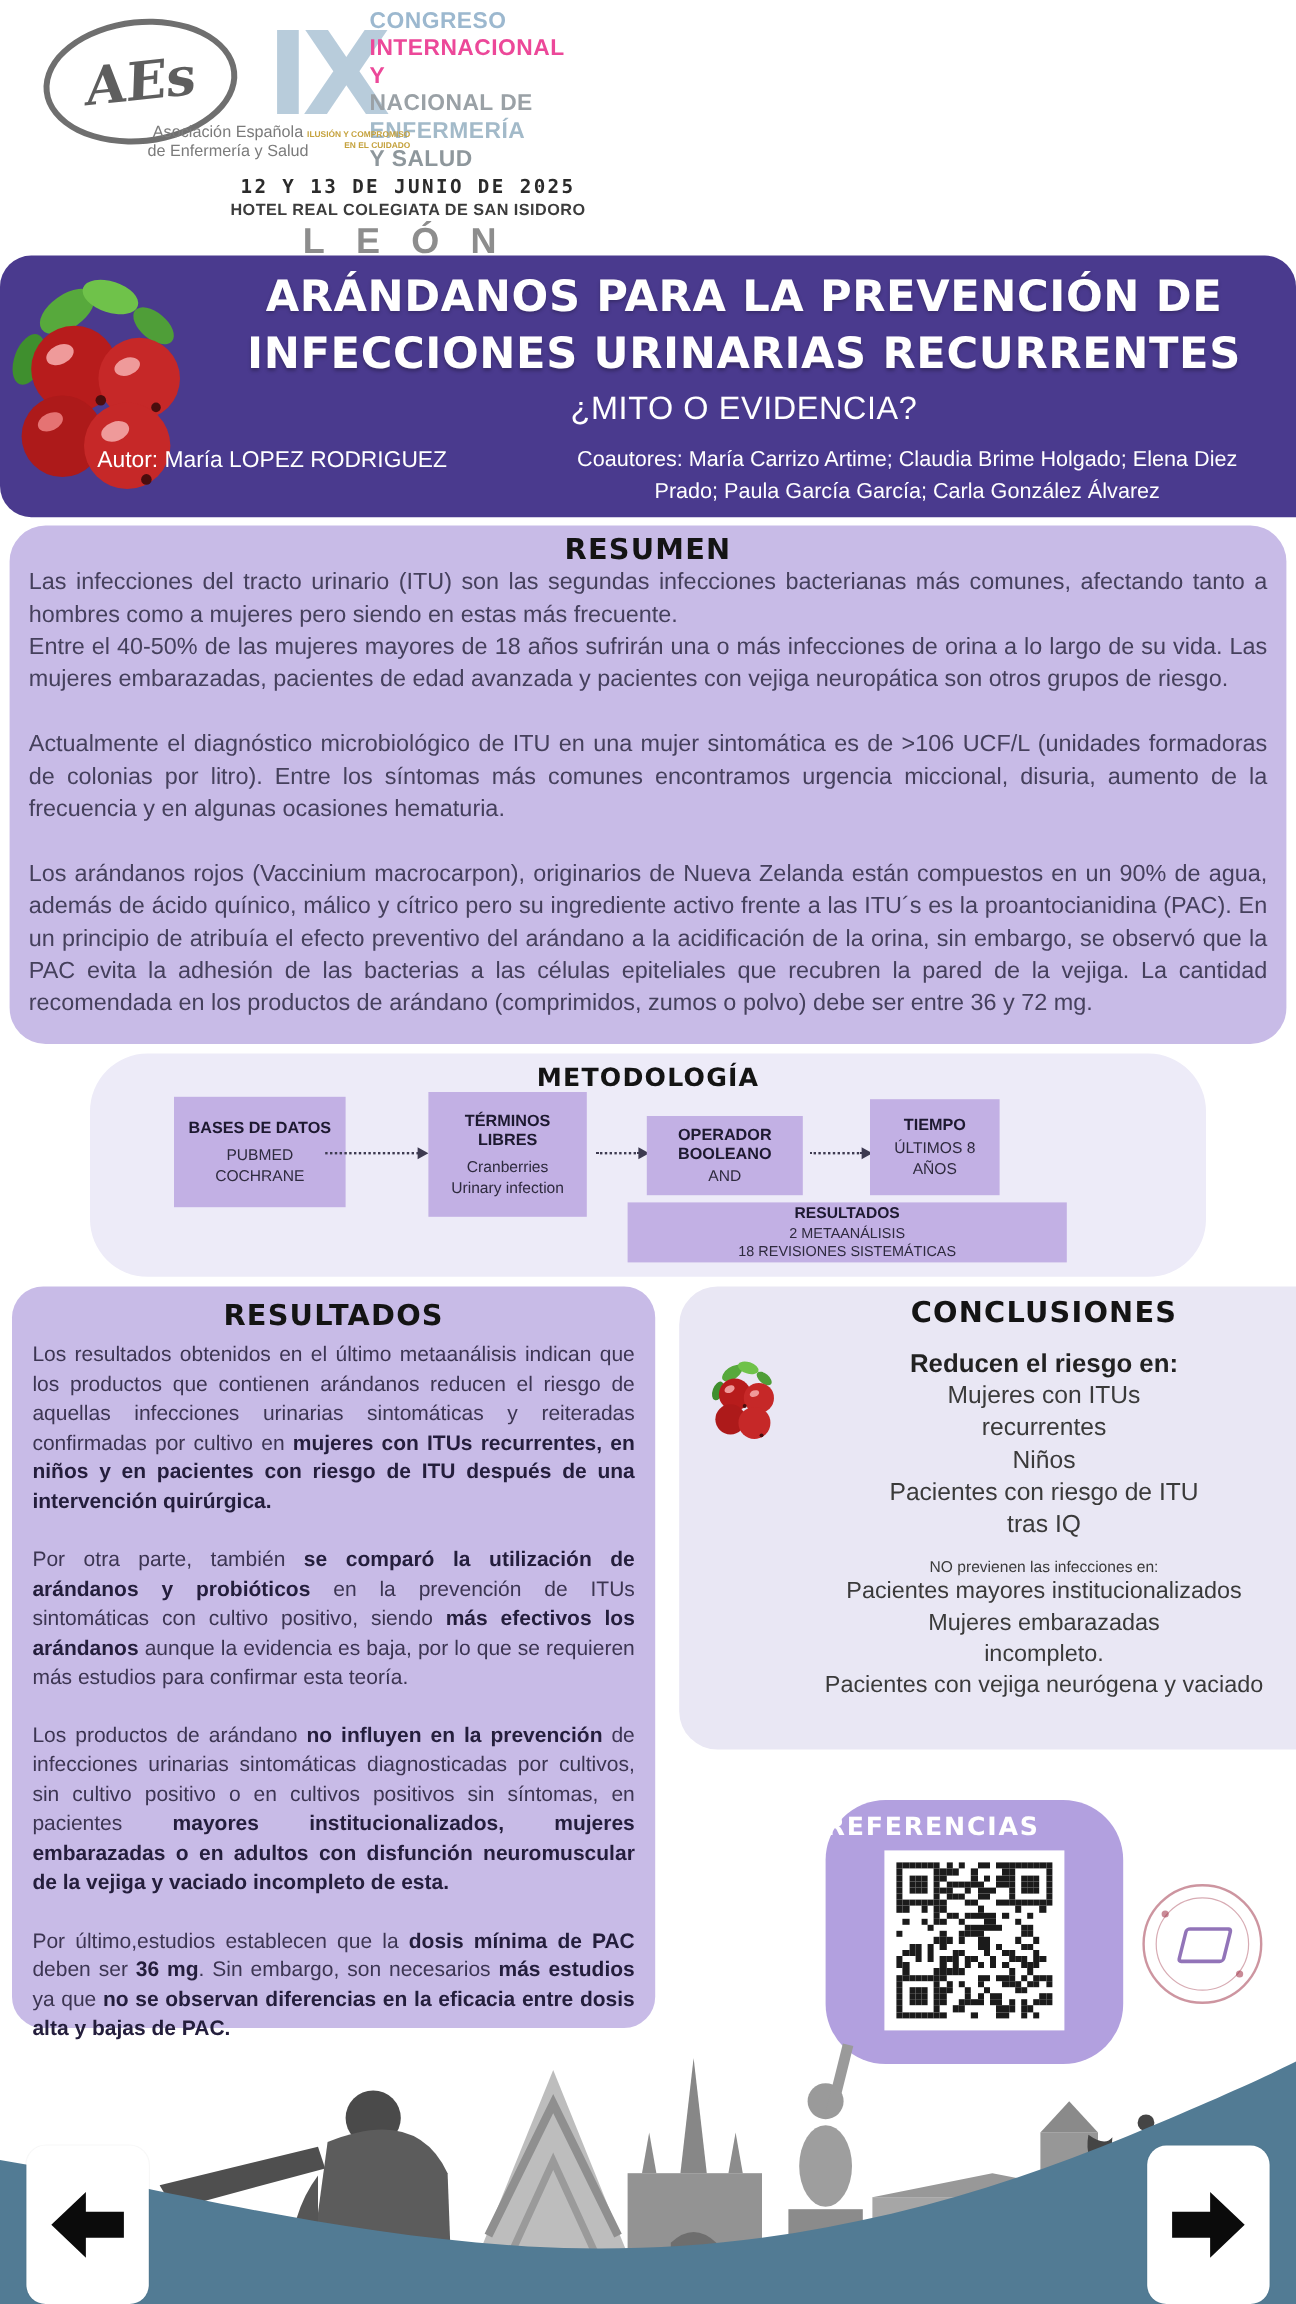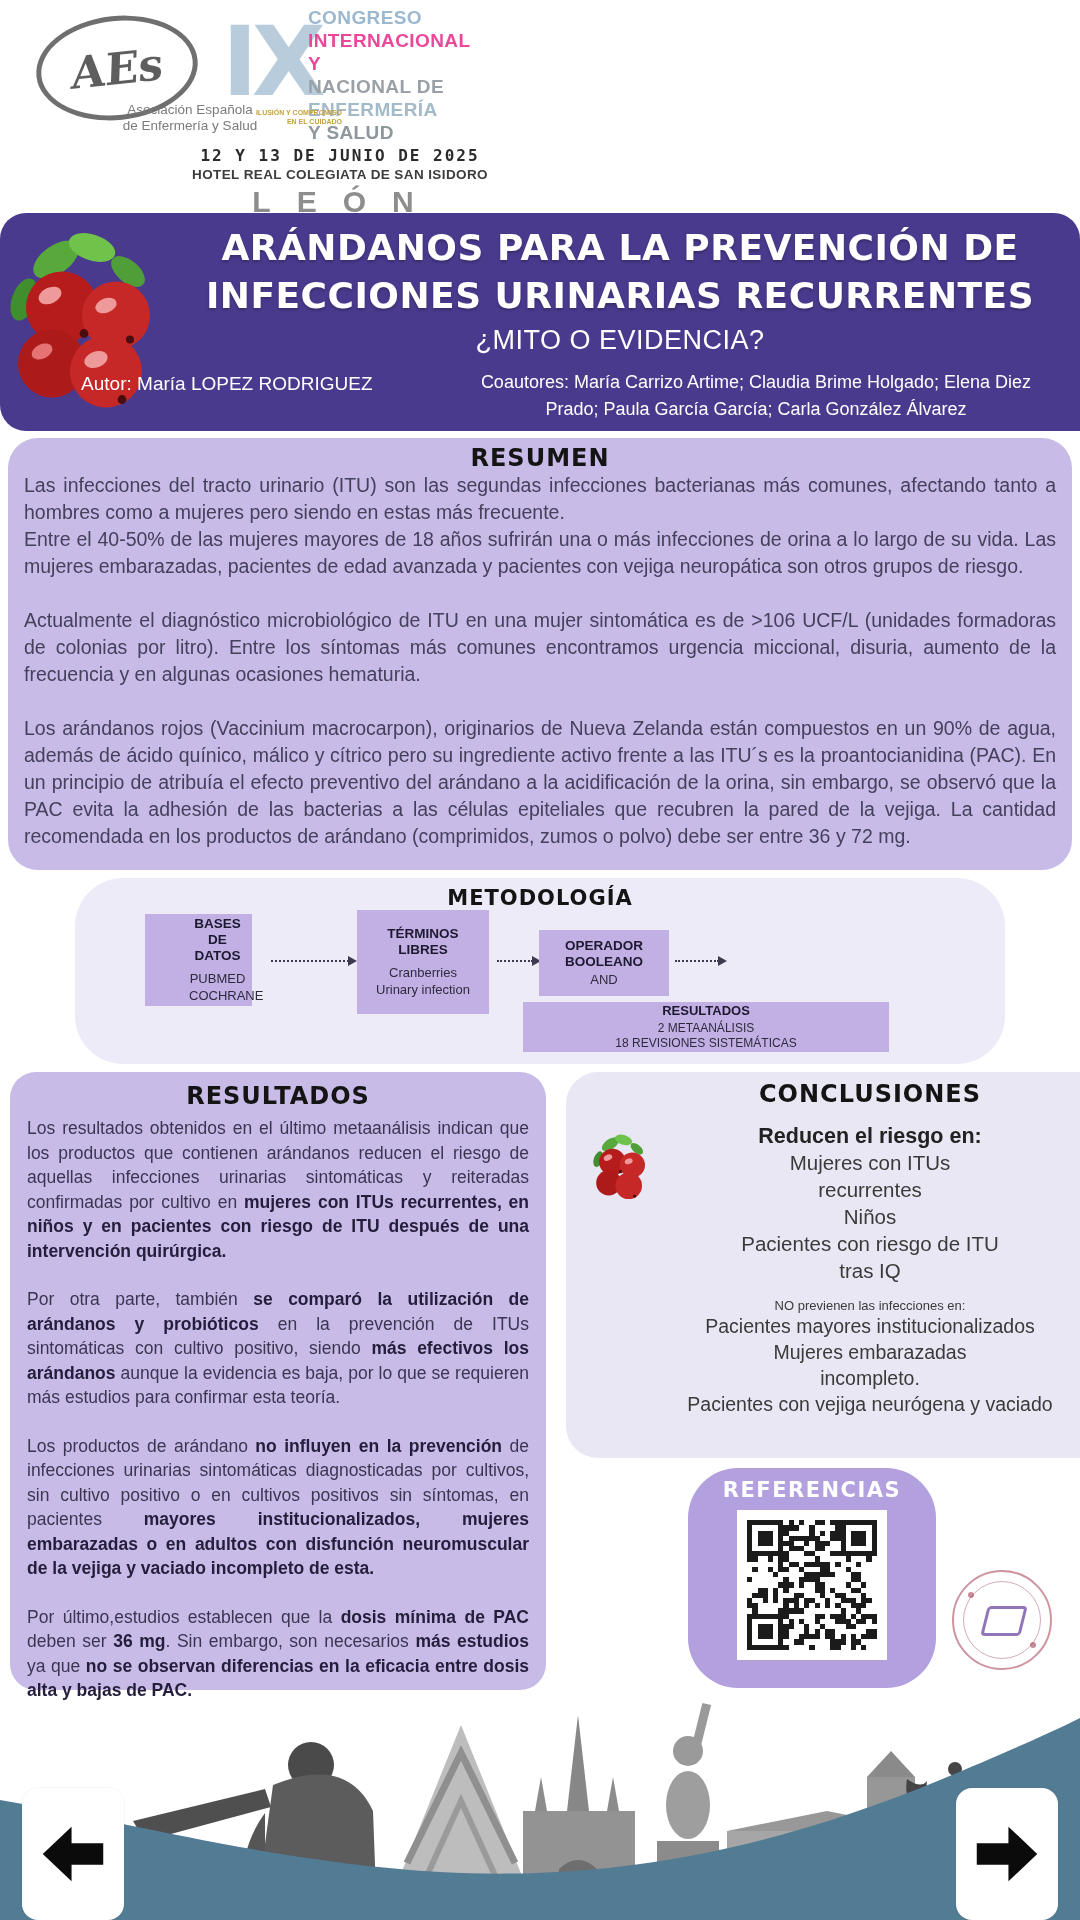--- a/index.html
+++ b/index.html
@@ -51,21 +51,21 @@
   #resumen p.gap{margin-top:27px;}
 
   
   #metodologia{left:75px;top:878px;width:930px;height:186px;background:#edebf8;border-radius:48px;}
   #met-title{position:absolute;left:0;top:8px;width:100%;text-align:center;
     font-family:"DejaVu Sans",sans-serif;font-weight:800;font-size:21px;letter-spacing:1px;color:#141414;}
   .met-box{position:absolute;background:#c2b0e4;text-align:center;color:#2e2a3e;
     display:flex;flex-direction:column;justify-content:center;padding:4px 6px;box-sizing:border-box;}
   .met-box .bt{font-weight:700;font-size:13.5px;line-height:16px;color:#1d1930;}
   .met-box .bl{font-size:13px;line-height:17px;margin-top:6px;}
-  #met-box1{left:70px;top:36px;width:107px;height:92px;padding-left:44px;}
+  #met-box1{left:70px;top:36px;width:143px;height:92px;}
   #met-box2{left:282px;top:32px;width:132px;height:104px;}
   #met-box3{left:464px;top:52px;width:130px;height:66px;}
   #met-box4{left:650px;top:38px;width:108px;height:80px;}
   .met-arrow{position:absolute;height:0;border-top:2.5px dotted #3d3a50;}
   .met-arrow:after{content:"";position:absolute;right:-8px;top:-6px;border-left:9px solid #3d3a50;
     border-top:5px solid transparent;border-bottom:5px solid transparent;}
   #met-arrow1{left:196px;top:82px;width:78px;}
   #met-arrow2{left:422px;top:82px;width:36px;}
   #met-arrow3{left:600px;top:82px;width:44px;}
   #met-results{left:448px;top:124px;width:366px;height:50px;justify-content:center;}
@@ -79,22 +79,22 @@
   #resultados .b{font-weight:700;color:#241e3c;}
 
   #conclusiones{left:566px;top:1072px;width:608px;height:386px;background:#e9e7f4;border-radius:32px;
     padding:8px 10px;box-sizing:border-box;text-align:center;}
   #conc-head1{font-weight:700;font-size:21.5px;color:#222;margin-top:16px;}
   #conc-list1 div{font-size:20.5px;line-height:27px;color:#3a3a3a;}
   #conc-head2{font-size:13px;color:#3a3a3a;margin-top:14px;}
   #conc-list2 div{font-size:19.5px;line-height:26px;color:#3a3a3a;}
 
   
-  #referencias{left:688px;top:1468px;width:248px;height:220px;background:#b2a0df;border-radius:50px;
-    text-align:center;padding-top:10px;box-sizing:border-box;}
+  #referencias{left:688px;top:1500px;width:248px;height:220px;background:#b2a0df;border-radius:50px;
+    text-align:left;padding-top:10px;box-sizing:border-box;}
   #ref-title{font-family:"DejaVu Sans",sans-serif;font-weight:800;font-size:21px;color:#ffffff;letter-spacing:1.5px;}
   #qr-panel{margin:8px auto 0 auto;width:150px;height:150px;background:#ffffff;display:flex;
     align-items:center;justify-content:center;}
   #qr{display:grid;grid-template-columns:repeat(25,5.2px);grid-auto-rows:5.2px;}
   #qr div{width:5.2px;height:5.2px;}
   #qr div.k{background:#1b1b1b;}
 
   
   #stamp{left:952px;top:1570px;width:96px;height:96px;border:2px solid rgba(156,44,66,.5);border-radius:50%;}
   #stamp .inner{position:absolute;left:9px;top:9px;right:9px;bottom:9px;border:1px solid rgba(156,44,66,.4);border-radius:50%;}
@@ -201,20 +201,27 @@
       </div>
     </div>
     <div class="met-arrow" id="met-arrow2"></div>
 
     <div class="met-box" id="met-box3">
       <div class="bt">OPERADOR BOOLEANO</div>
       <div class="bl" style="margin-top:1px">AND</div>
     </div>
     <div class="met-arrow" id="met-arrow3"></div>
 
+    <div class="met-box" id="met-box4">
+      <div class="bt">TIEMPO</div>
+      <div class="bl" style="margin-top:2px">
+        <div>ÚLTIMOS 8</div>
+        <div>AÑOS</div>
+      </div>
+    </div>
 
     <div class="met-box" id="met-results">
       <div class="bt">RESULTADOS</div>
       <div class="bl">
         <div>2 METAANÁLISIS</div>
         <div>18 REVISIONES SISTEMÁTICAS</div>
       </div>
     </div>
   </div>
 

